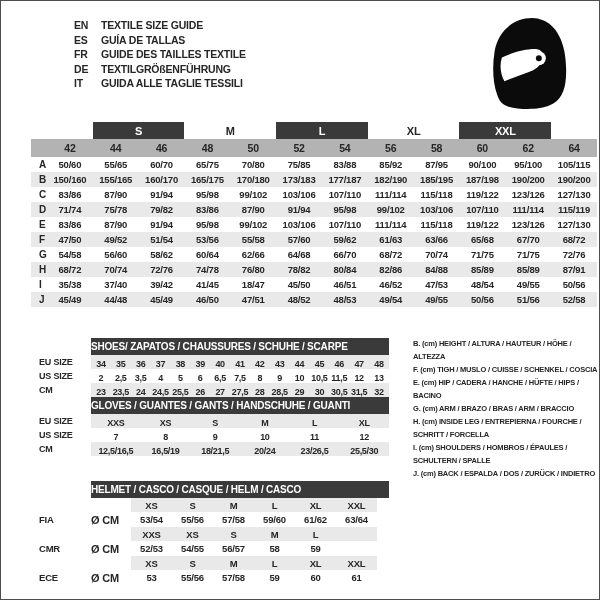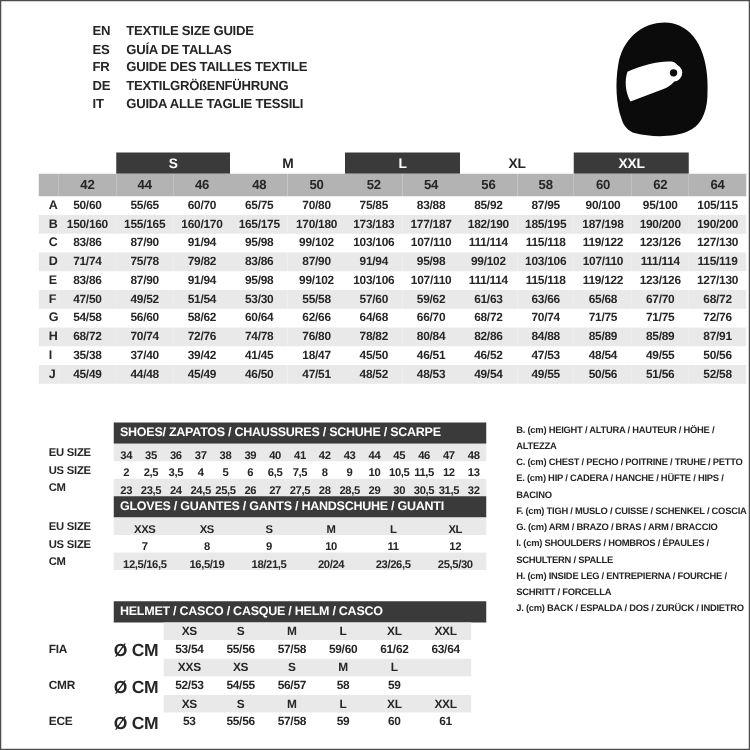--- a/index.html
+++ b/index.html
@@ -26,35 +26,35 @@
     font-size:9.5px; height:15px; overflow:visible; }
   table.main tr.letters td { height:17px; font-size:11px; }
   table.main td.dark { background:#3a3a3a; color:#ffffff; }
   table.main tr.numbers td { background:#b3b3b3; font-size:10.5px; height:18px; }
   table.main tr.shade td { background:#e9e9e9; }
   table.main td.rowletter { text-align:left; padding-left:8px; font-size:10px; }
 
   
   .subtable { position:absolute; left:35px; width:353px; }
   .band { height:17px; margin-left:55px; background:#3a3a3a; color:#fff;
-    font-size:10px; line-height:17px; padding-left:5px; box-sizing:border-box;
+    font-size:10px; line-height:17px; box-sizing:border-box;
     white-space:nowrap; }
   .srow { display:flex; height:14px; align-items:center; }
   .rlabel { width:55px; font-size:9px; padding-left:3px; box-sizing:border-box; }
   .cells { flex:1; display:flex; height:100%; align-items:flex-end; }
   .cells span { flex:1; text-align:center; font-size:9px; white-space:nowrap;
     letter-spacing:-0.3px; }
   .srow.shaded .cells { background:#e9e9e9; }
 
   
   .hrow { display:flex; align-items:center; }
   .hrow.sizes { height:14px; }
   .hrow.vals { height:15px; }
   .hlabel { width:55px; font-size:9.5px; padding-left:3px; box-sizing:border-box; }
-  .hocm { width:40px; font-size:14px; white-space:nowrap; }
+  .hocm { width:40px; font-size:11px; white-space:nowrap; }
   .hcells { width:246px; display:flex; height:100%; align-items:center; }
   .hcells span { flex:1; text-align:center; font-size:9.5px; white-space:nowrap; }
   .hrow.sizes .hcells { background:#e9e9e9; }
 
   
   .legend { position:absolute; left:412px; top:336px; width:188px; }
   .legend div { font-size:7.5px; line-height:13px; letter-spacing:-0.2px; }
 </style>
 </head>
 <body>
@@ -194,21 +194,21 @@
           <td>115/118</td>
           <td>119/122</td>
           <td>123/126</td>
           <td>127/130</td>
         </tr>
         <tr class="shade">
           <td class="rowletter">F</td>
           <td>47/50</td>
           <td>49/52</td>
           <td>51/54</td>
-          <td>53/30</td>
+          <td>53/56</td>
           <td>55/58</td>
           <td>57/60</td>
           <td>59/62</td>
           <td>61/63</td>
           <td>63/66</td>
           <td>65/68</td>
           <td>67/70</td>
           <td>68/72</td>
         </tr>
         <tr>
@@ -446,22 +446,21 @@
           <span>57/58</span>
           <span>59</span>
           <span>60</span>
           <span>61</span>
         </div>
       </div>
     </div>
 
   <div class="legend" id="legend">
       <div>B. (cm) HEIGHT / ALTURA / HAUTEUR / HÖHE / ALTEZZA</div>
-      <div>C. (cm) CHEST / PECHO / POITRINE / TRUHE / PETTO</div>
+      <div>F. (cm) TIGH / MUSLO / CUISSE / SCHENKEL / COSCIA</div>
       <div>E. (cm) HIP / CADERA / HANCHE / HÜFTE / HIPS / BACINO</div>
-      <div>F. (cm) TIGH / MUSLO / CUISSE / SCHENKEL / COSCIA</div>
       <div>G. (cm) ARM / BRAZO / BRAS / ARM / BRACCIO</div>
+      <div>H. (cm) INSIDE LEG / ENTREPIERNA / FOURCHE / SCHRITT / FORCELLA</div>
       <div>I. (cm) SHOULDERS / HOMBROS / ÉPAULES / SCHULTERN / SPALLE</div>
-      <div>H. (cm) INSIDE LEG / ENTREPIERNA / FOURCHE / SCHRITT / FORCELLA</div>
       <div>J. (cm) BACK / ESPALDA / DOS / ZURÜCK / INDIETRO</div>
     </div>
 
 </div>
 
 </body></html>

